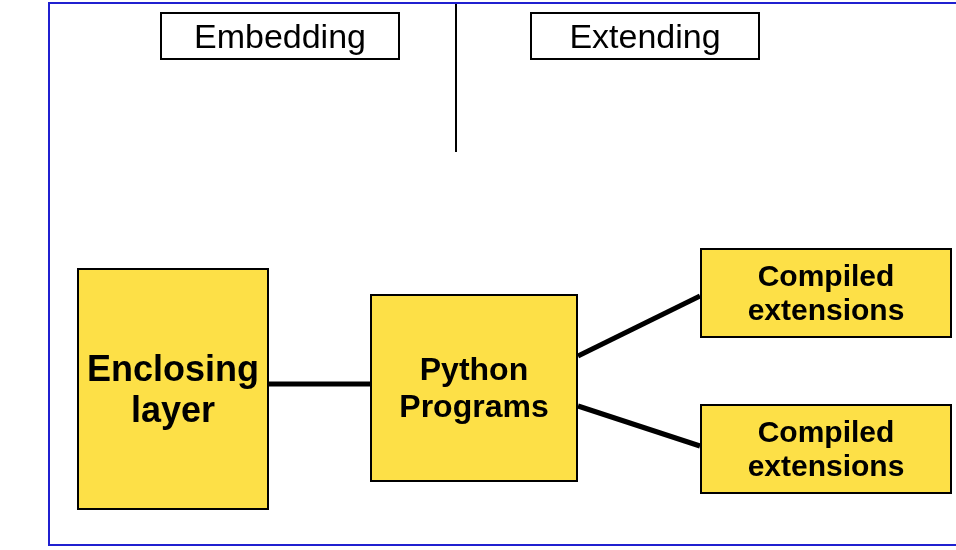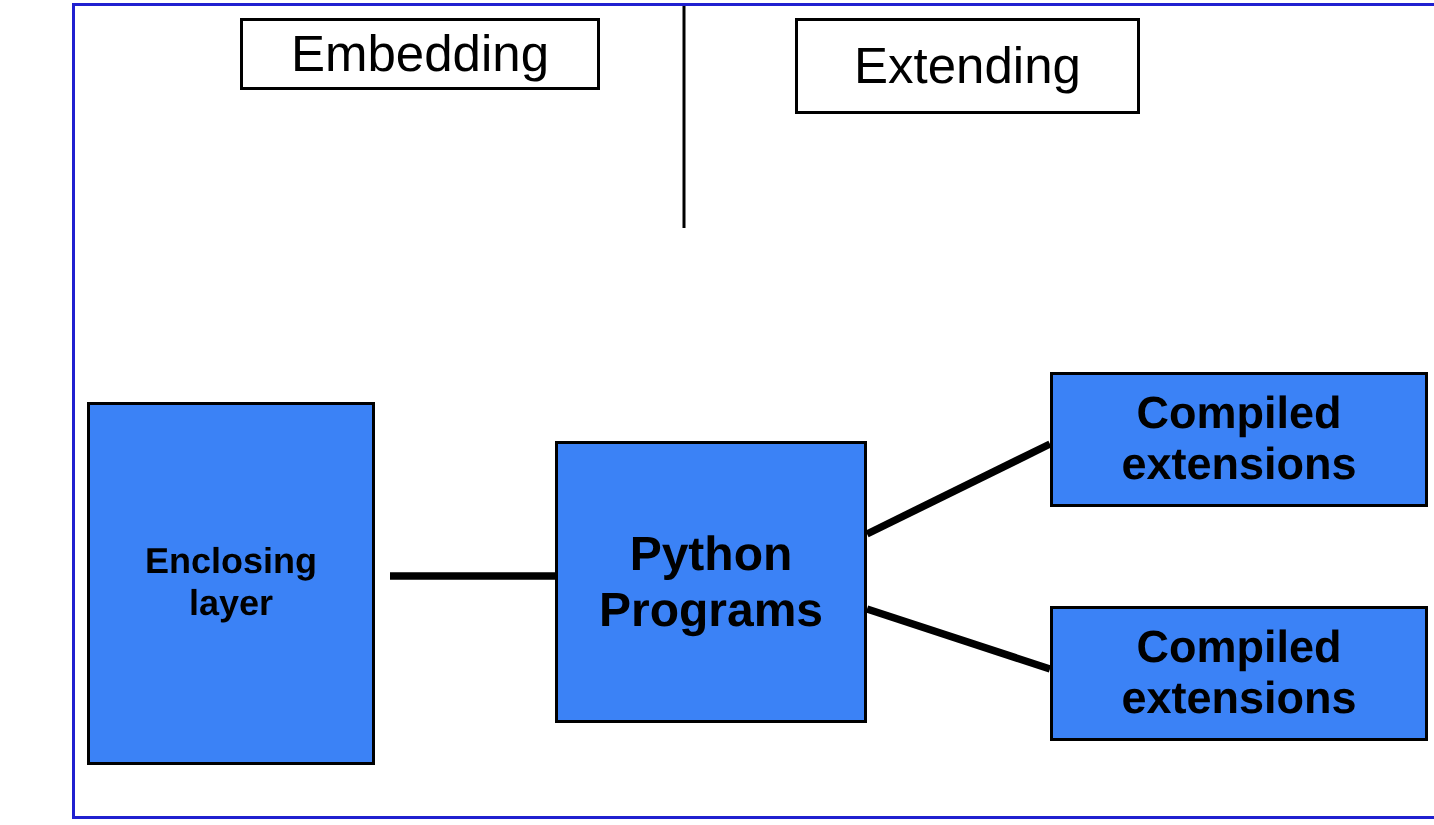--- a/index.html
+++ b/index.html
@@ -32,34 +32,34 @@
       position: absolute;
       border: 2px solid #000;
       background: white;
       font-size: 34px;
       display: flex;
       align-items: center;
       justify-content: center;
       color: #000;
     }
     .header-left { left: 110px; top: 8px; width: 240px; height: 48px; }
-    .header-right { left: 480px; top: 8px; width: 230px; height: 64px; }
+    .header-right { left: 480px; top: 8px; width: 230px; height: 48px; }
     .node {
       position: absolute;
-      background: #3b82f6;
+      background: #fde047;
       border: 2px solid #000;
       display: flex;
       align-items: center;
       justify-content: center;
       text-align: center;
       font-weight: bold;
       color: #000;
       line-height: 1.15;
     }
-    .node-enclosing { left: 8px; top: 264px; width: 192px; height: 242px; font-size: 24px; }
+    .node-enclosing { left: 27px; top: 264px; width: 192px; height: 242px; font-size: 36px; }
     .node-python { left: 320px; top: 290px; width: 208px; height: 188px; font-size: 32px; }
     .node-ext1 { left: 650px; top: 244px; width: 252px; height: 90px; font-size: 30px; }
     .node-ext2 { left: 650px; top: 400px; width: 252px; height: 90px; font-size: 30px; }
     svg.connectors {
       position: absolute;
       left: 0;
       top: 0;
       width: 948px;
       height: 544px;
       pointer-events: none;

